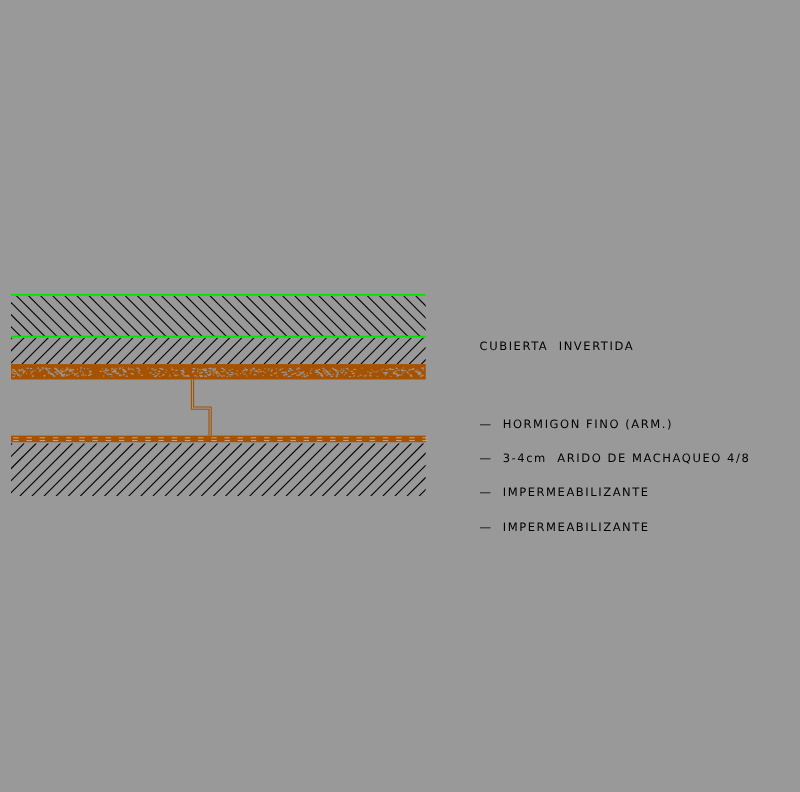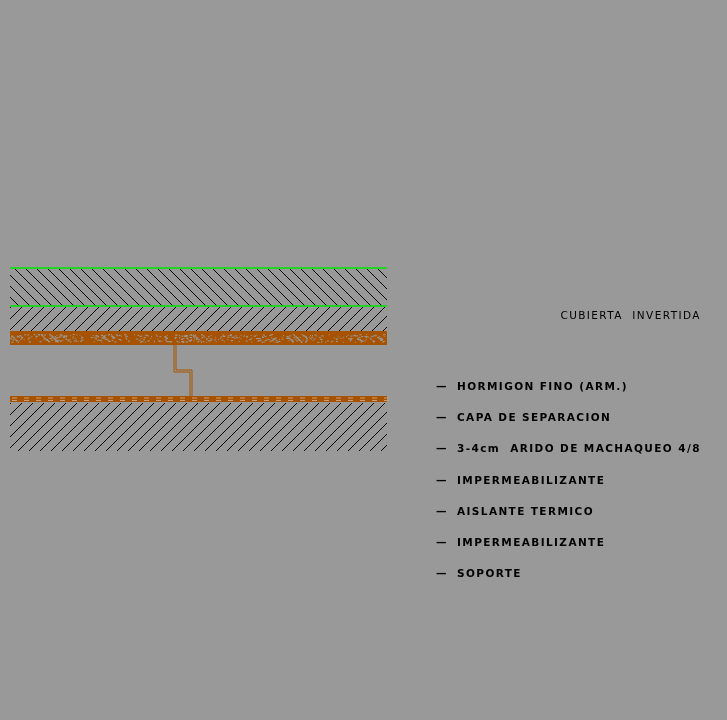--- a/index.html
+++ b/index.html
@@ -1,21 +1,21 @@
 <!DOCTYPE html>
 <html><head>
 <meta charset="utf-8">
 <style>
   html, body { margin: 0; padding: 0; }
   body { width: 727px; height: 720px; background: #999999; position: relative; overflow: hidden; font-family: "DejaVu Sans Mono", monospace; }
   #drawing { position: absolute; left: 0; top: 0; }
   .legend { position: absolute; left: 436px; top: 289px; color: #000; font-family: "DejaVu Sans", sans-serif; font-size: 10.5px; letter-spacing: 1.4px; line-height: 10.4px; text-transform: uppercase; white-space: pre; }
-  .legend .title { display: block; text-align: right; }
+  .legend .title { display: block; }
   .legend .items { display: block; margin-top: 19px; }
-  .legend .item { display: block; font-weight: bold; }
+  .legend .item { display: block; }
   .legend .dash { display: inline-block; width: 21px; }
   .legend .lc { text-transform: none; margin-top: 37px; }
 </style>
 </head>
 <body>
 
 <svg id="drawing" width="727" height="720" viewBox="0 0 727 720" xmlns="http://www.w3.org/2000/svg">
   <defs>
     <clipPath id="clipTop">
         <rect x="10" y="269" width="377" height="37"></rect>
@@ -760,20 +760,17 @@
       <line x1="429" y1="403" x2="381" y2="451"></line>
       <line x1="440" y1="403" x2="392" y2="451"></line>
       <line x1="451" y1="403" x2="403" y2="451"></line>
     </g>
 </svg>
 
 <div class="legend">
   <span class="title">CUBIERTA  INVERTIDA</span>
   <span class="items">
     <span class="item"><span class="dash">—</span><span>HORMIGON FINO (ARM.)</span></span>
-    <span class="item"><span class="dash">—</span><span>CAPA DE SEPARACION</span></span>
     <span class="item"><span class="dash">—</span><span class="lc">3-4cm  ARIDO DE MACHAQUEO 4/8</span></span>
     <span class="item"><span class="dash">—</span><span>IMPERMEABILIZANTE</span></span>
-    <span class="item"><span class="dash">—</span><span>AISLANTE TERMICO</span></span>
     <span class="item"><span class="dash">—</span><span>IMPERMEABILIZANTE</span></span>
-    <span class="item"><span class="dash">—</span><span>SOPORTE</span></span>
   </span>
 </div>
 
 </body></html>

